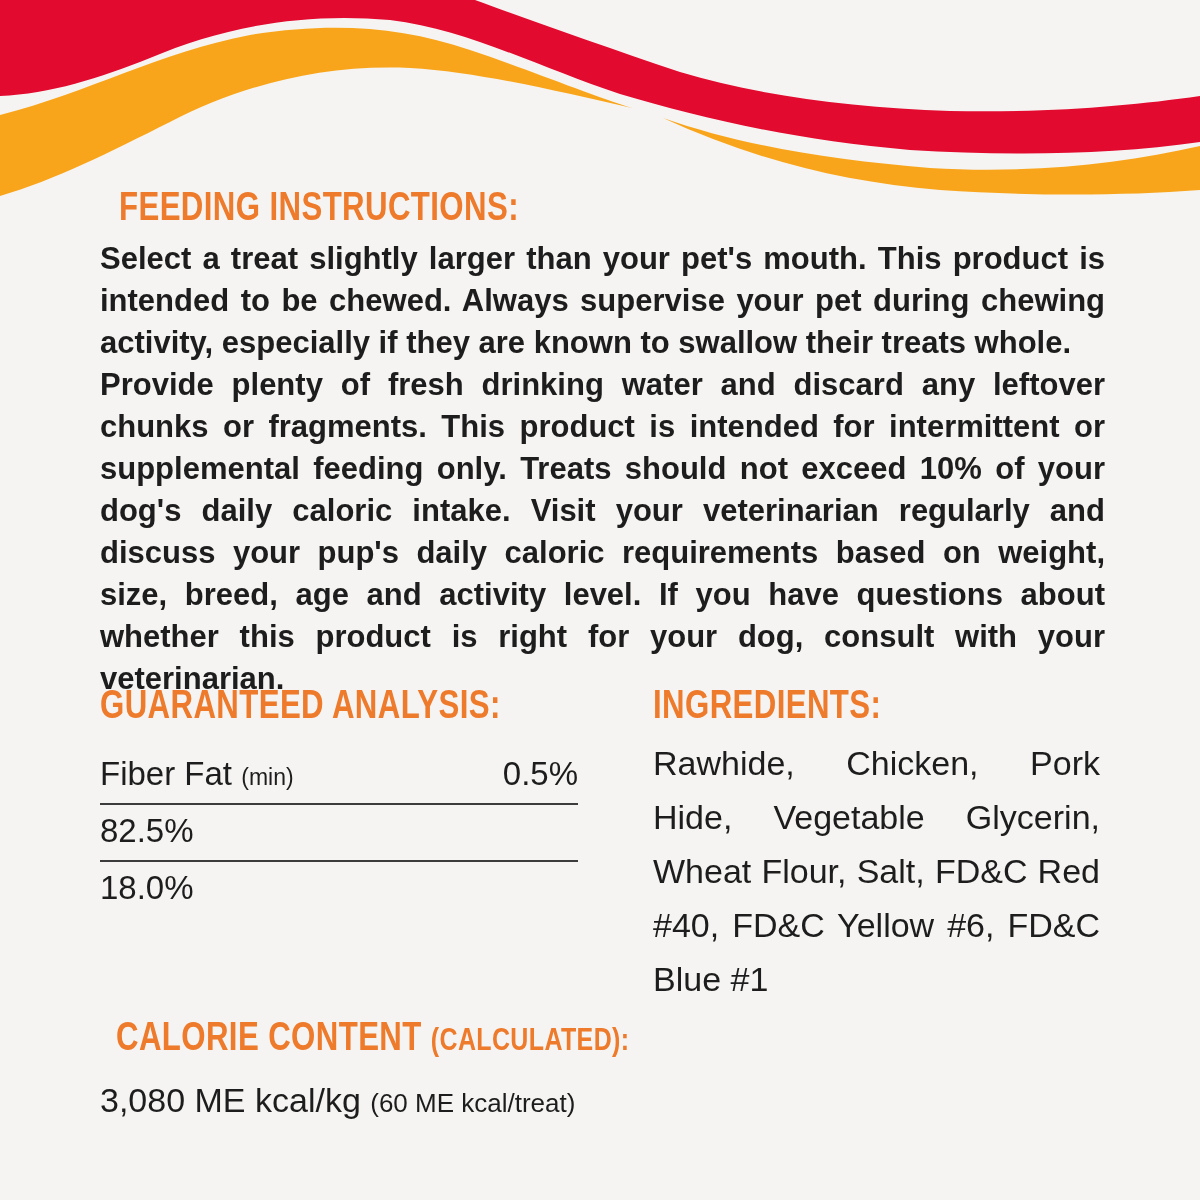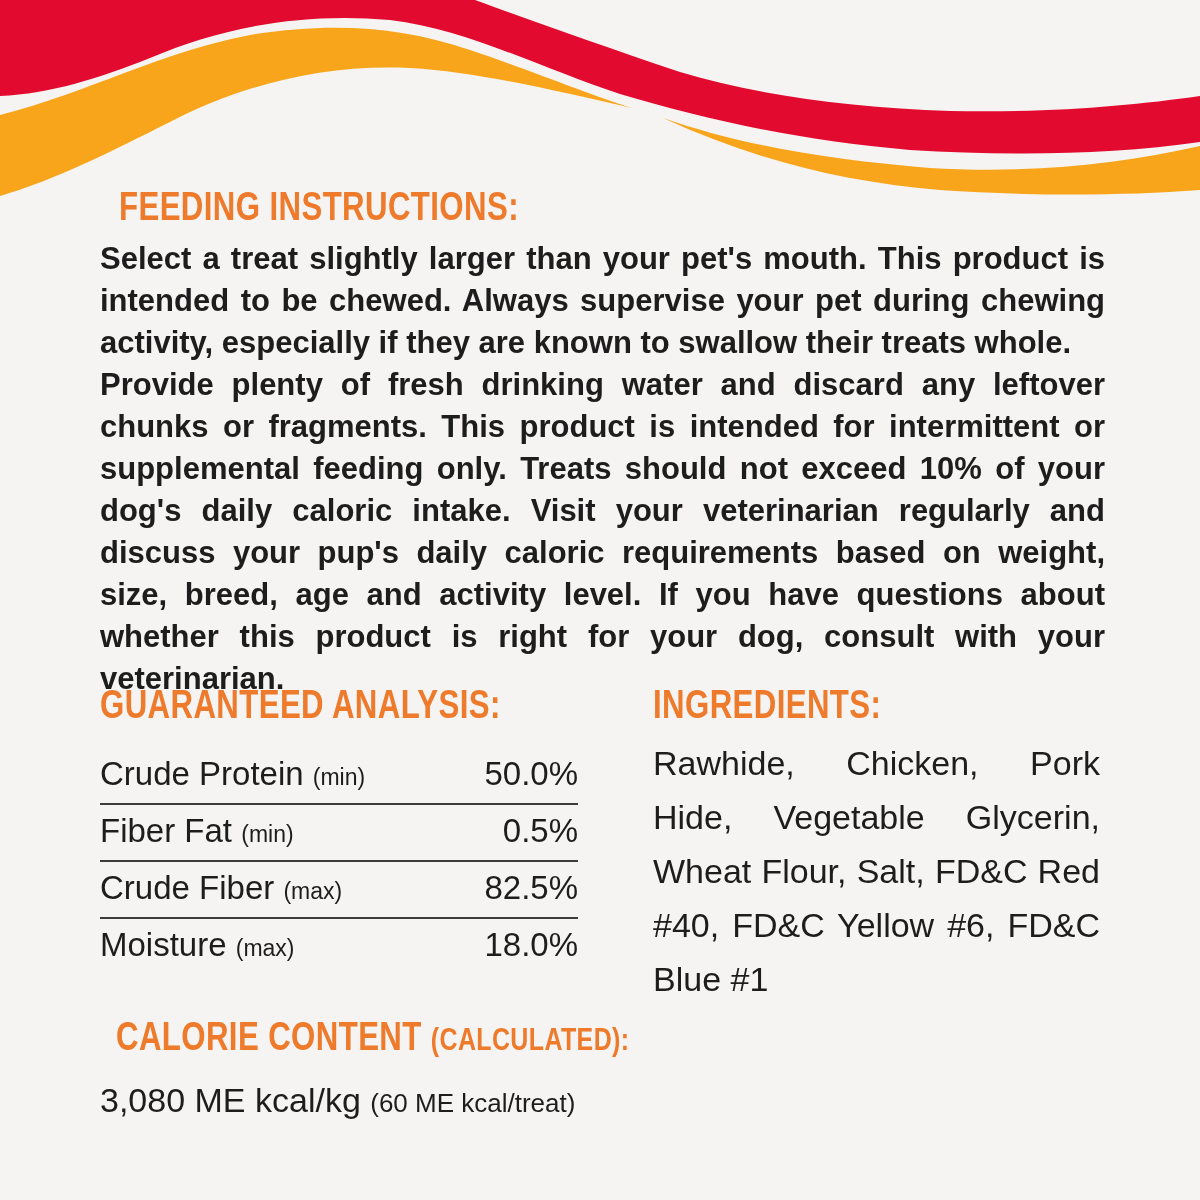--- a/index.html
+++ b/index.html
@@ -113,33 +113,27 @@
     <p>Select a treat slightly larger than your pet's mouth. This product is intended to be chewed. Always supervise your pet during chewing activity, especially if they are known to swallow their treats whole.</p>
     <p>Provide plenty of fresh drinking water and discard any leftover chunks or fragments. This product is intended for intermittent or supplemental feeding only. Treats should not exceed 10% of your dog's daily caloric intake. Visit your veterinarian regularly and discuss your pup's daily caloric requirements based on weight, size, breed, age and activity level. If you have questions about whether this product is right for your dog, consult with your veterinarian.</p>
   </div>
 
   <h2 class="heading ga-heading">
     <span class="condensed">GUARANTEED ANALYSIS:</span>
   </h2>
 
   <div class="ga-table">
     <div class="ga-row">
-      <span class="ga-label"><span>Crude Protein</span> <span class="ga-qualifier">(min)</span></span>
-      <span class="ga-value">50.0%</span>
-    </div>
-    <div class="ga-row">
       <span class="ga-label"><span>Fiber Fat</span> <span class="ga-qualifier">(min)</span></span>
       <span class="ga-value">0.5%</span>
     </div>
     <div class="ga-row">
-      <span class="ga-label"><span>Crude Fiber</span> <span class="ga-qualifier">(max)</span></span>
       <span class="ga-value">82.5%</span>
     </div>
     <div class="ga-row">
-      <span class="ga-label"><span>Moisture</span> <span class="ga-qualifier">(max)</span></span>
       <span class="ga-value">18.0%</span>
     </div>
   </div>
 
   <h2 class="heading calorie-heading">
     <span class="condensed"><span>CALORIE CONTENT</span> <span class="qualifier">(CALCULATED):</span></span>
   </h2>
 
   <div class="calorie-line">
     <span>3,080 ME kcal/kg</span>

